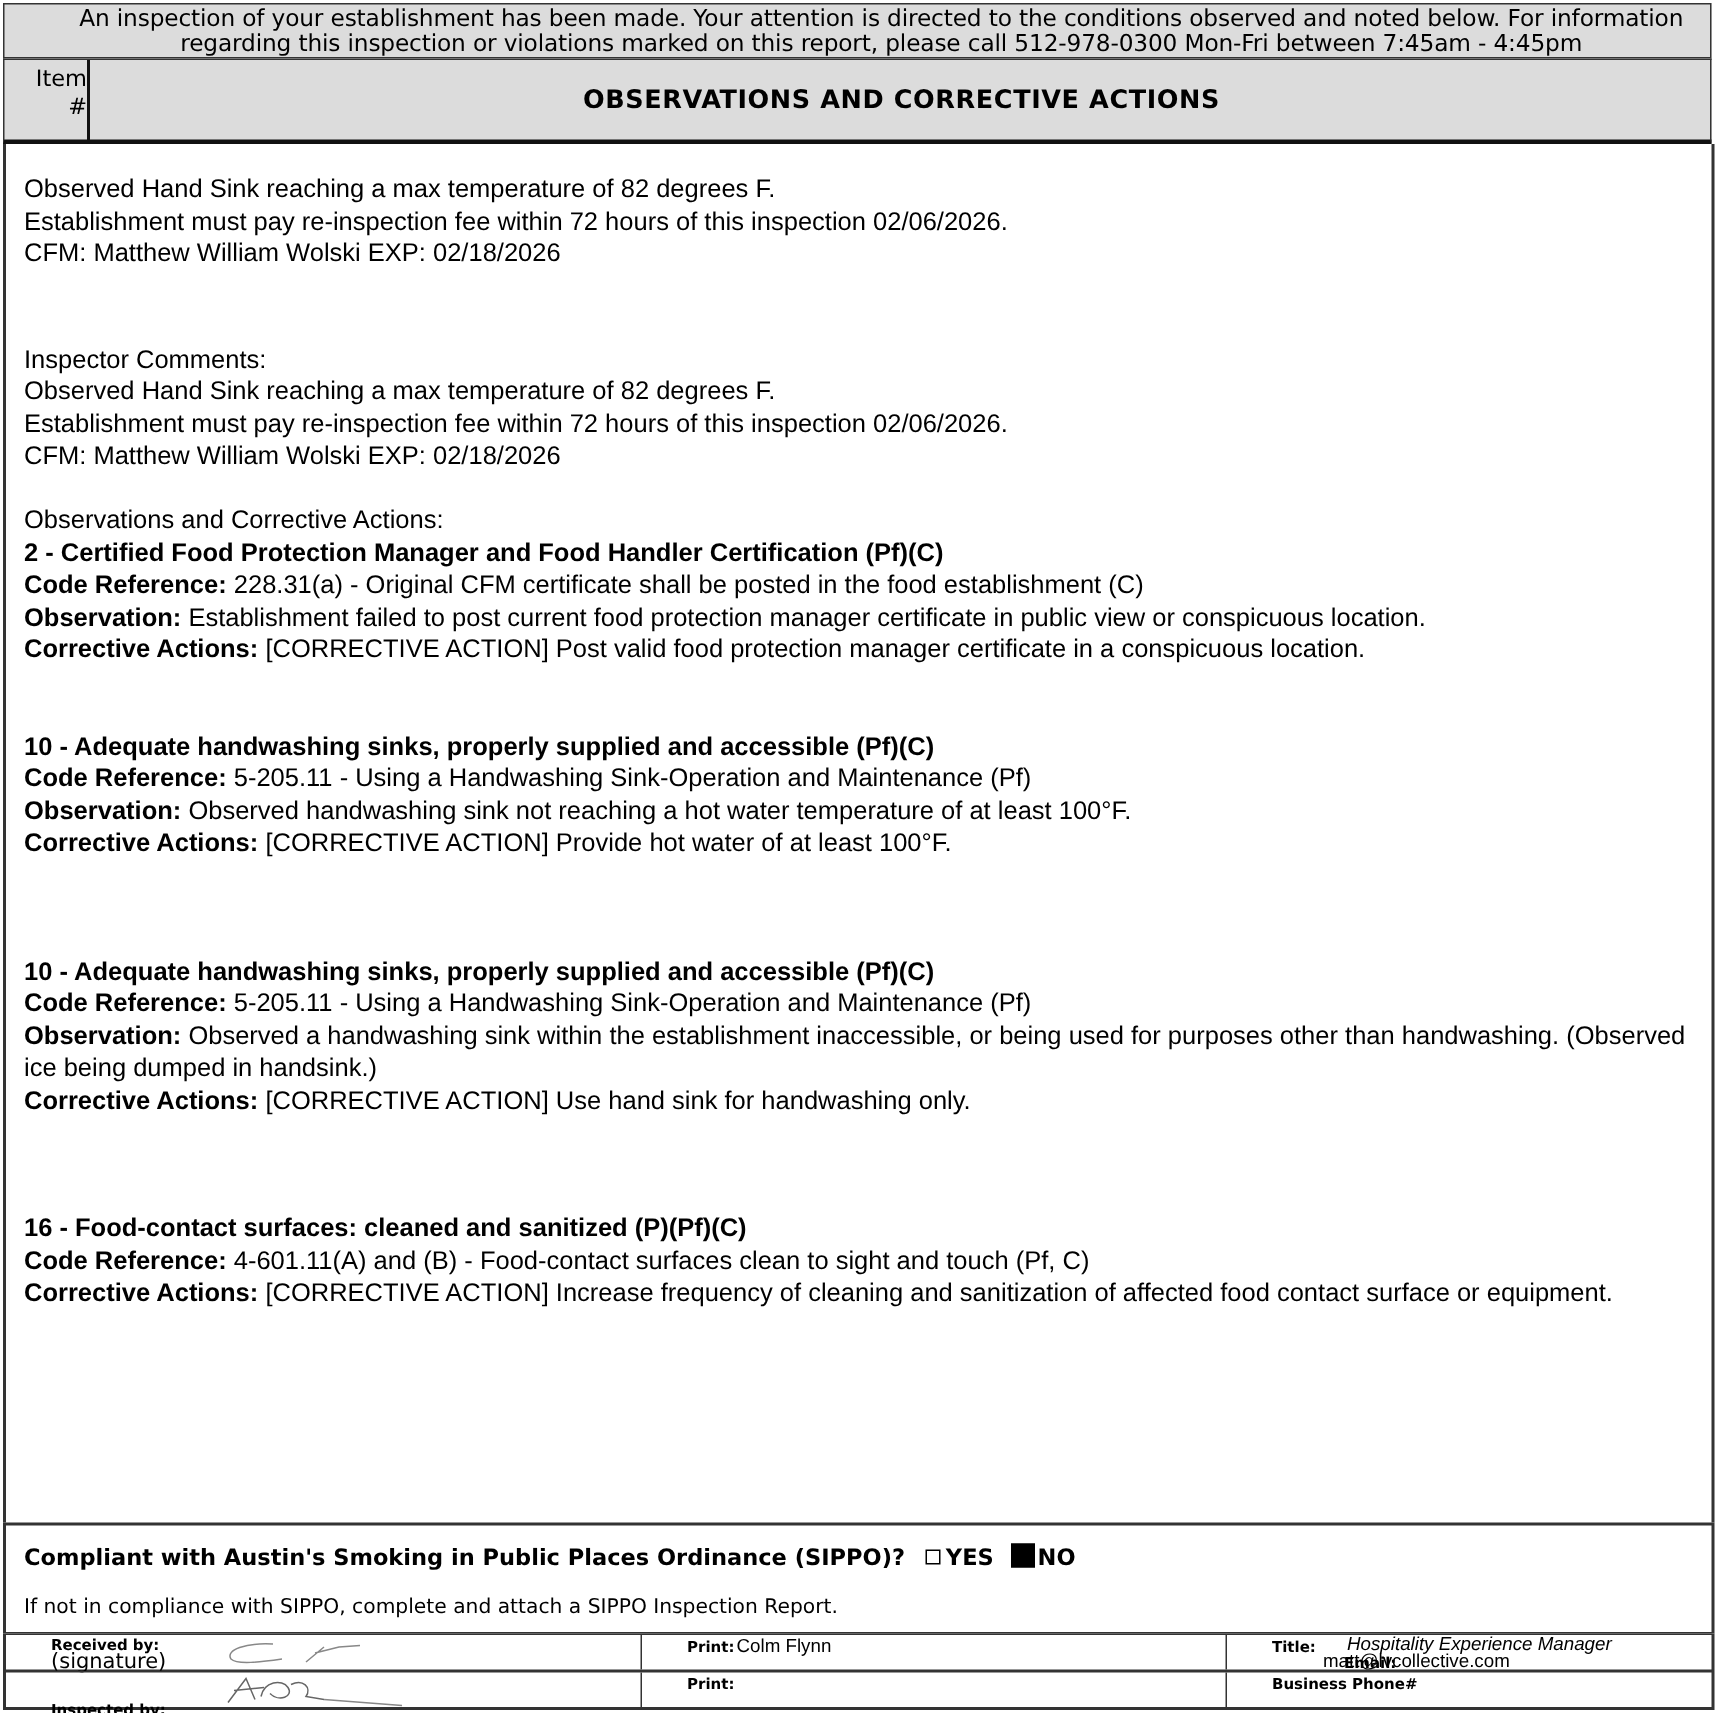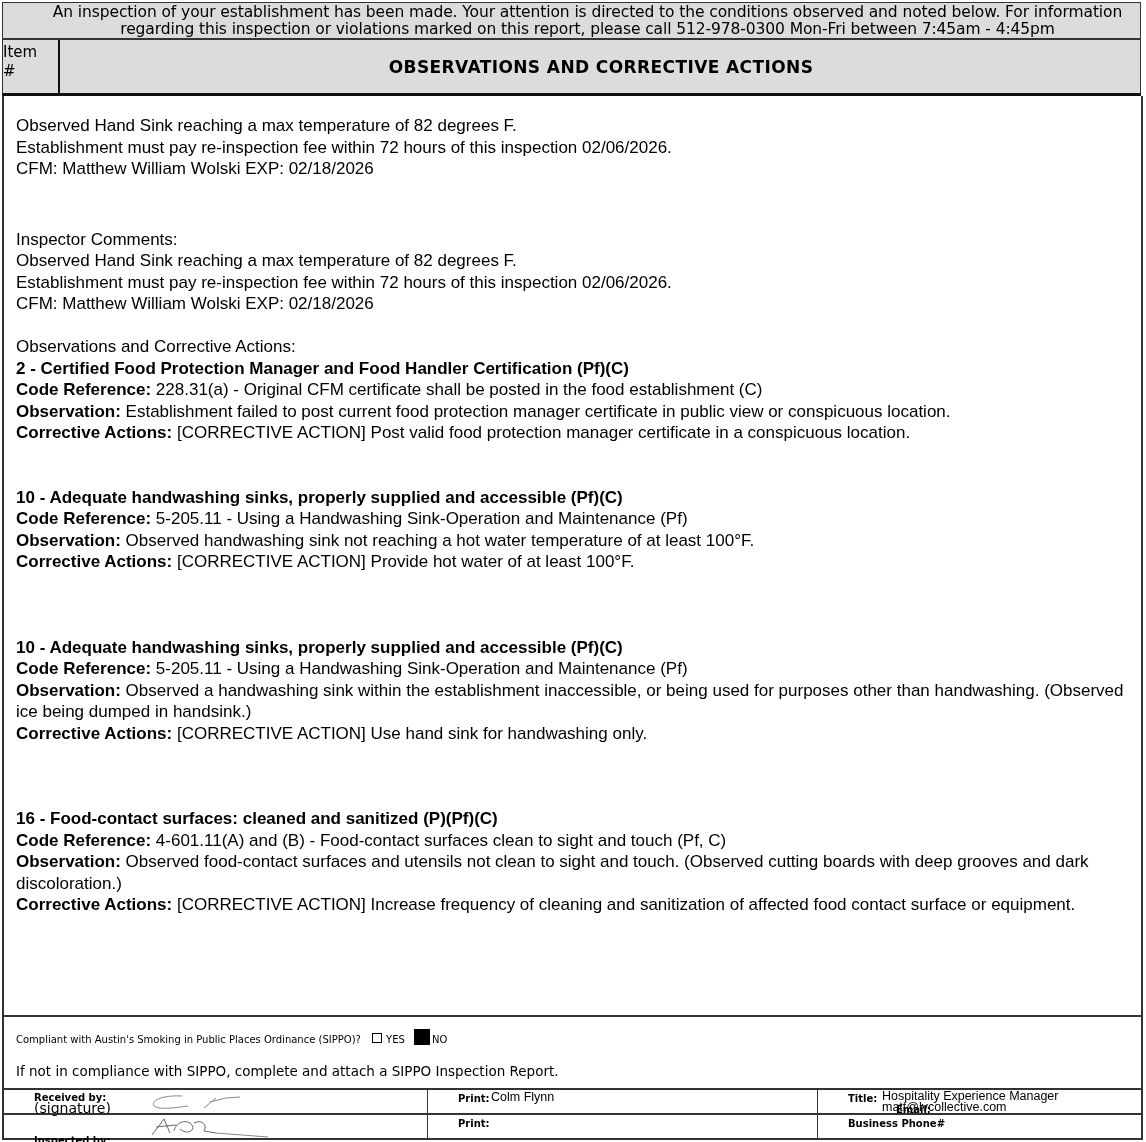--- a/index.html
+++ b/index.html
@@ -1,33 +1,33 @@
 <!DOCTYPE html>
 <html><head>
 <meta charset="utf-8">
 <style>
   html, body { margin: 0; padding: 0; background: #ffffff; }
   body { width: 1146px; height: 1142px; position: relative; overflow: hidden; font-family: "Liberation Sans", sans-serif; color: #000; }
   .page { position: absolute; left: 0; top: 0; width: 1146px; height: 1142px; box-sizing: border-box; }
   .notice { position: absolute; left: 2px; top: 2px; width: 1139px; height: 37px; background: #dcdcdc; border: 1px solid #333; box-sizing: border-box;
             font-family: "DejaVu Sans", sans-serif; font-size: 15.5px; line-height: 17px; text-align: center; letter-spacing: -0.1px; padding-top: 1px; padding-left: 32px; }
   .hdr { position: absolute; left: 2px; top: 39px; width: 1139px; height: 57px; background: #dcdcdc; border: 1px solid #333; border-bottom: 3px solid #111; box-sizing: border-box; }
-  .hdr .item-col { position: absolute; left: 0; top: 0; width: 57px; height: 54px; border-right: 2px solid #111; text-align: left;
+  .hdr .item-col { position: absolute; left: 0; top: 0; width: 57px; height: 54px; border-right: 2px solid #111; text-align: right;
                    font-family: "DejaVu Sans", sans-serif; font-size: 15px; line-height: 19px; padding-top: 3px; box-sizing: border-box; }
   .hdr .title { position: absolute; left: 59px; right: 0; top: 17px; text-align: center; font-family: "DejaVu Sans", sans-serif; font-weight: bold; font-size: 17px; letter-spacing: 0.4px; }
   .body-box { position: absolute; left: 2px; top: 96px; width: 1141px; height: 919px; border-left: 2px solid #333; border-right: 2px solid #333; box-sizing: border-box; }
   .content { position: absolute; left: 16px; top: 115px; width: 1110px; font-size: 17px; line-height: 21.5px; }
   .content p { margin: 0; }
   .content .gap-lg { height: 49px; }
   .content .gap-md { height: 21.5px; }
   .content .gap-xl { height: 43px; }
   .content .gap-xxl { height: 64px; }
   .content b { font-weight: bold; }
   .sippo { position: absolute; left: 2px; top: 1015px; width: 1141px; height: 74px; border: 2px solid #333; border-bottom: 1px solid #333; box-sizing: border-box; }
-  .sippo .q { position: absolute; left: 12px; top: 12px; font-family: "DejaVu Sans", sans-serif; font-weight: normal; font-size: 10px; }
+  .sippo .q { position: absolute; left: 12px; top: 12px; font-family: "DejaVu Sans", sans-serif; font-weight: bold; font-size: 15px; }
   .sippo .cb { display: inline-block; width: 8px; height: 8px; border: 1px solid #000; vertical-align: 0px; margin: 0 4px 0 8px; }
   .sippo .cb.filled { background: #000; width: 14px; height: 14px; vertical-align: -2px; margin: 0 2px 0 6px; }
   .sippo .note { position: absolute; left: 12px; top: 46px; font-family: "DejaVu Sans", sans-serif; font-size: 13.5px; }
   .sig { position: absolute; left: 2px; width: 1141px; box-sizing: border-box; border: 2px solid #333; border-top: 1px solid #333; display: flex; }
   .sig.r1 { top: 1089px; height: 25px; border-bottom: 1px solid #333; }
   .sig.r2 { top: 1114px; height: 26px; border-top: 1px solid #333; }
   .sig .cell { position: relative; box-sizing: border-box; height: 100%; margin-left: 20px; }
   .sig .c1 { width: 404px; border-right: 1px solid #333; }
   .sig .c2 { width: 370px; border-right: 1px solid #333; }
   .sig .c3 { flex: 1; }
@@ -90,21 +90,20 @@
       <p><b>10 - Adequate handwashing sinks, properly supplied and accessible (Pf)(C)</b></p>
       <p><b>Code Reference:</b> <span>5-205.11  - Using a Handwashing Sink-Operation and Maintenance (Pf)</span></p>
       <p><b>Observation:</b> <span>Observed a handwashing sink within the establishment inaccessible, or being used for purposes other than handwashing. (Observed ice being dumped in handsink.)</span></p>
       <p><b>Corrective Actions:</b> <span>[CORRECTIVE ACTION] Use hand sink for handwashing only.</span></p>
     </div>
     <div class="gap-xxl"></div>
 
     <div>
       <p><b>16 - Food-contact surfaces: cleaned and sanitized (P)(Pf)(C)</b></p>
       <p><b>Code Reference:</b> <span>4-601.11(A) and (B) - Food-contact surfaces clean to sight and touch (Pf, C)</span></p>
-      <p><b>Observation:</b> <span>Observed food-contact surfaces and utensils not clean to sight and touch. (Observed cutting boards with deep grooves and dark discoloration.)</span></p>
       <p><b>Corrective Actions:</b> <span>[CORRECTIVE ACTION] Increase frequency of cleaning and sanitization of affected food contact surface or equipment.</span></p>
     </div>
   </div>
 
   <div class="sippo">
     <div class="q">
       <span>Compliant with Austin's Smoking in Public Places Ordinance (SIPPO)?</span>
       <span class="cb"></span><span>YES</span>
       <span class="cb filled"></span><span>NO</span>
     </div>
@@ -121,21 +120,21 @@
         <path d="M38 4 C20 3, 6 8, 10 14 C14 18, 30 16, 44 14" fill="none" stroke="#888" stroke-width="1"></path>
         <path d="M60 16 L72 6 M66 10 L82 6 L96 5" fill="none" stroke="#888" stroke-width="1"></path>
       </svg>
     </div>
     <div class="cell c2">
       <span class="lbl" style="position:absolute;left:10px;top:3px;">Print:</span>
       <span class="val" style="position:absolute;left:43px;top:1px;">Colm Flynn</span>
     </div>
     <div class="cell c3">
       <span class="lbl" style="position:absolute;left:10px;top:3px;">Title:</span>
-      <span class="val" style="position:absolute;left:44px;top:0px;">Hospitality Experience Manager</span>
+      <span class="val" style="position:absolute;left:60px;top:0px;font-style:italic;">Hospitality Experience Manager</span>
       <span class="lbl" style="position:absolute;left:10px;top:14px;padding-left:48px;">Email:</span>
       <span class="val" style="position:absolute;left:44px;top:11px;">matt@lvcollective.com</span>
     </div>
   </div>
 
   <div class="sig r2">
     <div class="cell c1">
       <div style="position:absolute;left:10px;top:20px;">
         <div class="lbl">Inspected by:</div>
         <div class="sublbl">(signature)</div>

